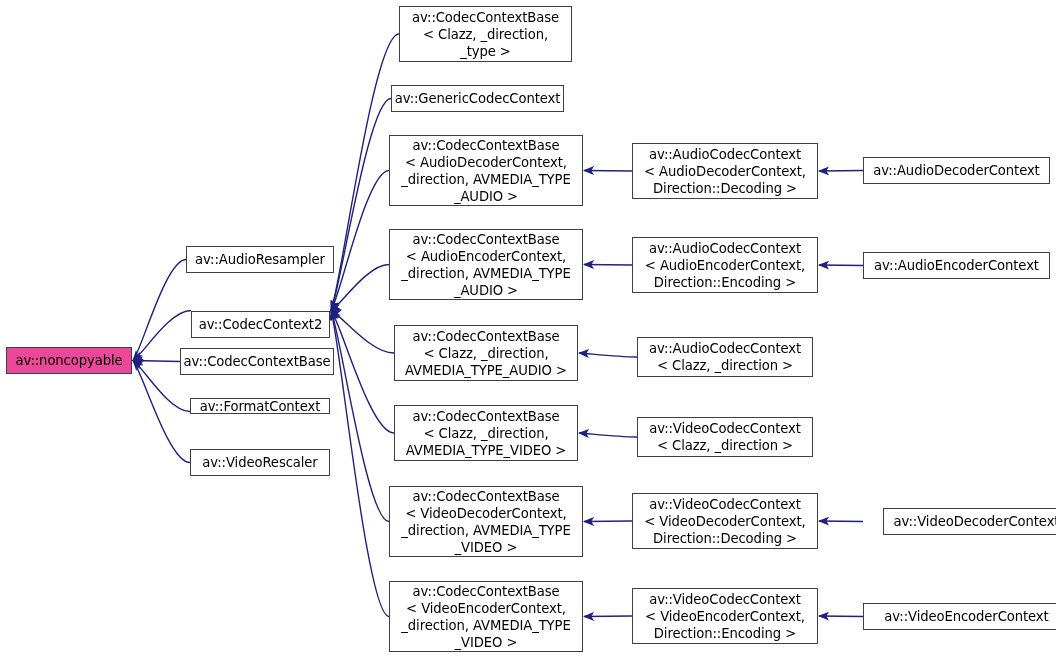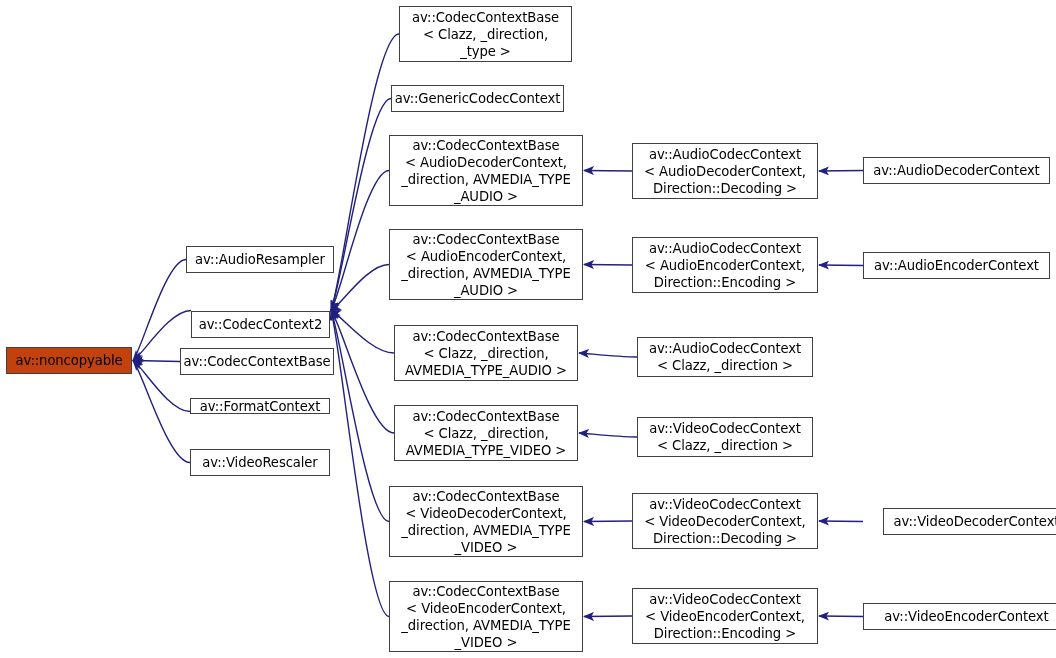--- a/index.html
+++ b/index.html
@@ -33,21 +33,21 @@
     justify-content: center;
     text-align: center;
     font-size: 13.2px;
     line-height: 17px;
     color: #000000;
     white-space: pre;
     letter-spacing: -0.1px;
     z-index: 2;
   }
   .node.root {
-    background: #c2410c;
+    background: #ec4899;
   }
   .node .lbl {
     display: block;
     width: 100%;
     padding: 0 3px;
   }
 </style>
 </head>
 <body>
 

